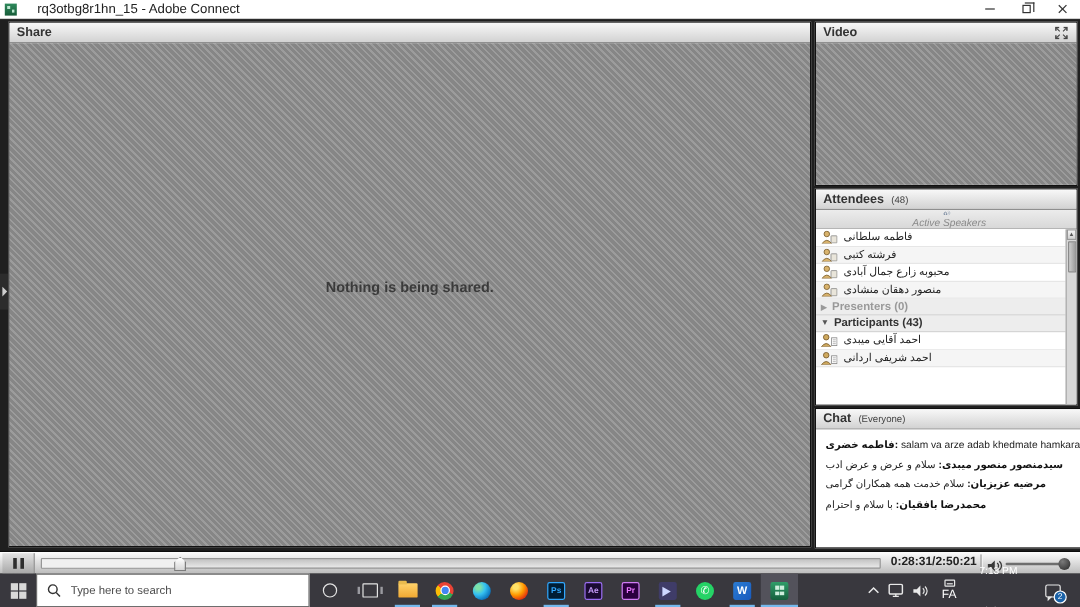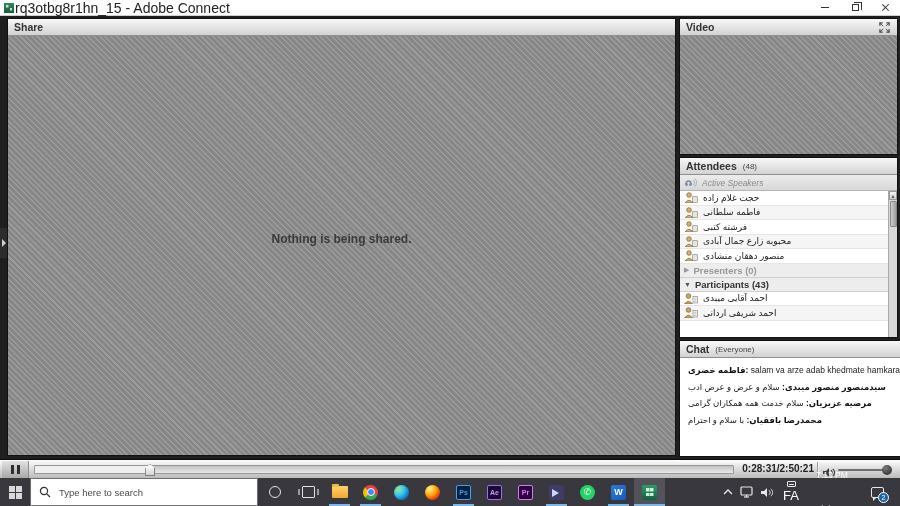--- a/index.html
+++ b/index.html
@@ -8,21 +8,21 @@
 
   
   .titlebar { position:absolute; left:0; top:0; width:900px; height:16px; background:#ffffff;
     display:flex; align-items:center; border-bottom:1px solid #d0d0d0; }
   .app-ico { width:10px; height:10px; margin-left:4px; background:linear-gradient(#2f8a5c,#175c39);
     position:relative; }
   .app-ico::after { content:""; position:absolute; left:2px; top:2px; width:6px; height:6px;
     background:
       linear-gradient(#bfe8d2,#bfe8d2) 0 0/2.5px 2.5px no-repeat,
       linear-gradient(#bfe8d2,#bfe8d2) 100% 100%/2.5px 2.5px no-repeat; }
-  .title-text { font-size:14px; color:#222; margin-left:1px; }
+  .title-text { font-size:11px; color:#222; margin-left:17px; }
   .win-controls { margin-left:auto; display:flex; height:100%; }
   .win-btn { width:30px; height:100%; display:flex; align-items:center; justify-content:center; }
   .glyph-min { width:8px; height:1px; background:#333; }
   .glyph-restore { width:7px; height:7px; border:1px solid #333; position:relative; background:#fff; }
   .glyph-restore::before { content:""; position:absolute; left:1px; top:-3px; width:7px; height:7px;
     border:1px solid #333; border-bottom:none; border-left:none; }
   .glyph-close { position:relative; width:9px; height:9px; }
   .glyph-close::before,.glyph-close::after { content:""; position:absolute; left:4px; top:0;
     width:1.2px; height:9px; background:#333; }
   .glyph-close::before { transform:rotate(45deg); } .glyph-close::after { transform:rotate(-45deg); }
@@ -49,21 +49,21 @@
 
   .pod-video { left:679px; top:2px; width:219px; height:137px; }
   .video-body { position:absolute; left:0; top:17px; right:0; bottom:0; }
   .expand-btn { margin-left:auto; width:14px; height:13px; display:flex; align-items:center;
     justify-content:center; }
 
   
   .pod-att { left:679px; top:141px; width:219px; height:181px; display:flex; flex-direction:column; }
   .hdr-count { font-size:8px; font-weight:normal; color:#444; margin-left:6px; }
   .active-speakers { height:16px; background:linear-gradient(#ececec,#d8d8d8);
-    border-bottom:1px solid #b5b5b5; display:flex; align-items:center; padding:0 5px; }
+    border-bottom:1px solid #b5b5b5; display:flex; align-items:center; padding:0 5px;flex-direction:column; }
   .as-label { font-size:8.5px; font-style:italic; color:#8a8a8a; margin-left:5px; }
   .att-list { position:relative; flex:1; overflow:hidden; background:#fff; }
   .att-scroll-pad { margin-right:9px; }
   .group-hdr { height:14px; background:#ededed; border-bottom:1px solid #cfcfcf; display:flex;
     align-items:center; padding:0 4px; font-size:9.5px; font-weight:bold; color:#333; }
   .group-hdr .tri { font-size:7px; color:#555; margin-right:4px; }
   .group-hdr.dim { color:#999; } .group-hdr.dim .tri { color:#999; }
   .arow { height:14.5px; display:flex; align-items:center; border-bottom:1px solid #e6e6e6;
     padding:0 4px; background:#fff; }
   .alist > .arow:nth-child(even) { background:#f5f5f5; }
@@ -178,21 +178,21 @@
   .tray { margin-left:auto; display:flex; align-items:center; padding-right:6px; }
   .tray-item { display:flex; align-items:center; justify-content:center; height:100%;
     color:#fff; }
   .tray-chevron { width:16px; }
   .tray-net,.tray-vol { width:21px; }
   .tray-lang { width:26px; flex-direction:column; justify-content:center; }
   .lang-mark { width:9px; height:6px; border:1px solid #e8e8e8; border-radius:1px;
     margin-bottom:1px; position:relative; }
   .lang-mark::after { content:""; position:absolute; left:1px; top:1.5px; width:5px; height:1px;
     background:#e8e8e8; }
-  .lang-code { font-size:13px; color:#fff; }
+  .lang-code { font-size:10px; color:#fff; }
   .tray-clock { width:56px; flex-direction:column; justify-content:center; text-align:center;gap:24px; }
   .tray-clock div { font-size:8.5px; line-height:10px; color:#fff; }
   .tray-notif { width:34px; position:relative; }
   .notif-bubble { width:13px; height:11px; border:1.3px solid #e8e8e8; border-radius:2px;
     position:relative; }
   .notif-bubble::after { content:""; position:absolute; left:1px; bottom:-4px; width:0; height:0;
     border-top:4px solid #e8e8e8; border-right:4px solid transparent; }
   .notif-badge { position:absolute; right:5px; bottom:3px; width:11px; height:11px;
     border-radius:50%; background:#1c63a8; border:1px solid #fff; color:#fff; font-size:7px;
     display:flex; align-items:center; justify-content:center; }
@@ -260,28 +260,20 @@
         <circle cx="1.6" cy="7.6" r="1.4" fill="#7a8aa0"></circle>
           <circle cx="5.4" cy="7.6" r="1.4" fill="#7a8aa0"></circle>
         <path d="M8 3 C10 4.5 10 6.5 8 8 M9.5 1.5 C12.5 4 12.5 7 9.5 9.5" stroke="#9aa7b8" stroke-width="1" fill="none"></path>
       </svg>
       <span class="as-label">Active Speakers</span>
     </div>
     <div class="att-list">
       <div class="att-scroll-pad">
         <div class="alist">
 
-            <div class="arow">
-              <svg class="aicon" viewBox="0 0 14 11">
-                <rect x="8.5" y="4.5" width="5" height="6" rx="0.5" fill="#e9e5da" stroke="#8c8c8c" stroke-width="0.7"></rect>
-                <circle cx="5" cy="3" r="2.3" fill="#d9b36c" stroke="#7c5f2f" stroke-width="0.7"></circle>
-                <path d="M1 11 Q5 5.5 9 11 Z" fill="#d9b36c" stroke="#7c5f2f" stroke-width="0.7"></path>
-              </svg>
-              <span class="aname">حجت غلام زاده</span>
-            </div>
 
             <div class="arow">
               <svg class="aicon" viewBox="0 0 14 11">
                 <rect x="8.5" y="4.5" width="5" height="6" rx="0.5" fill="#e9e5da" stroke="#8c8c8c" stroke-width="0.7"></rect>
                 <circle cx="5" cy="3" r="2.3" fill="#d9b36c" stroke="#7c5f2f" stroke-width="0.7"></circle>
                 <path d="M1 11 Q5 5.5 9 11 Z" fill="#d9b36c" stroke="#7c5f2f" stroke-width="0.7"></path>
               </svg>
               <span class="aname">فاطمه سلطانی</span>
             </div>
 

